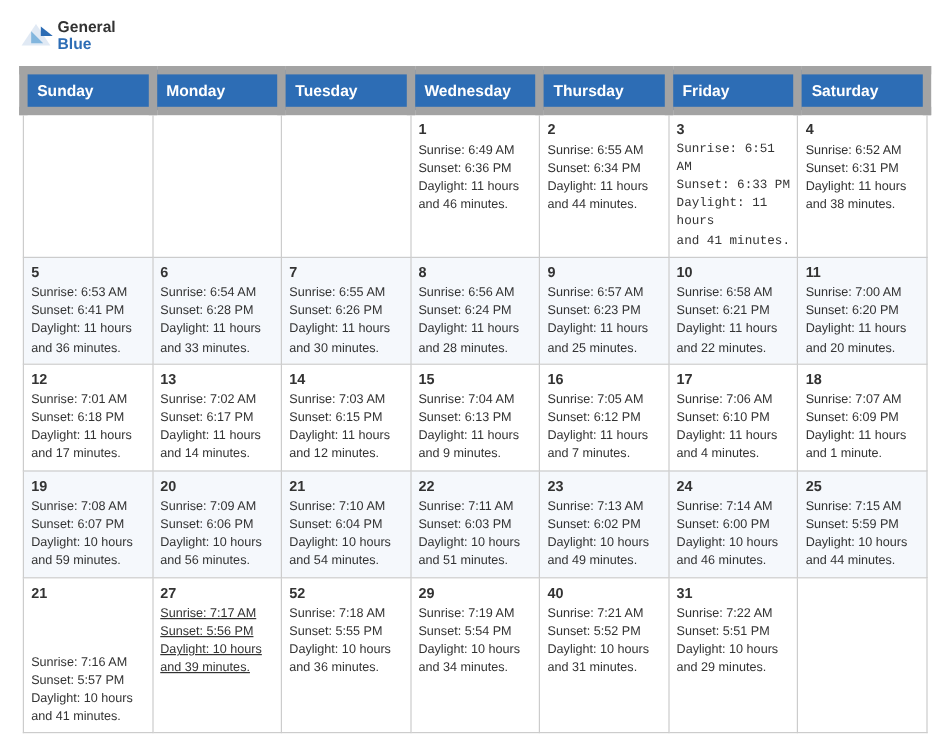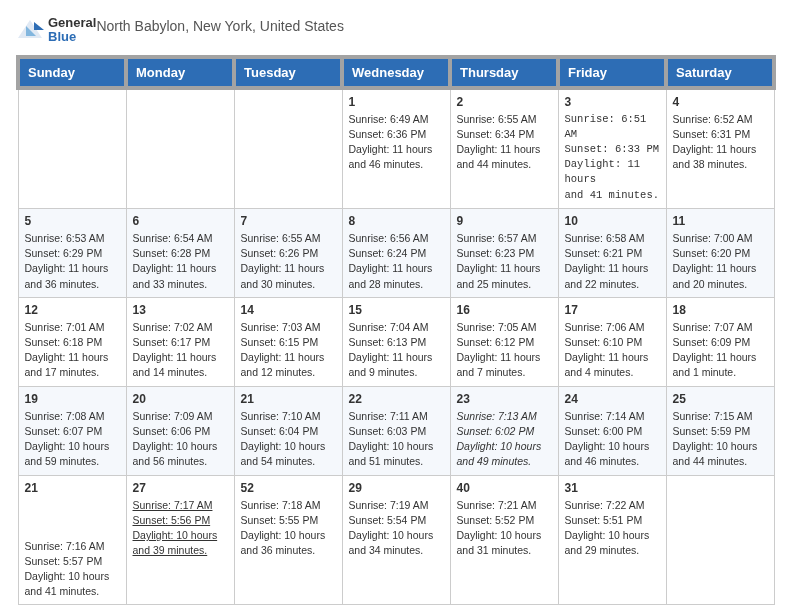--- a/index.html
+++ b/index.html
@@ -8,20 +8,21 @@
       background: #fff;
       width: 792px;
       min-height: 612px;
       padding: 16px;
     }
     .header {
       display: flex;
       justify-content: flex-start;
       align-items: flex-start;
       margin-bottom: 10px;
+      flex-direction: column;
     }
     .logo {
       display: flex;
       align-items: center;
     }
     .logo-text {
       display: flex;
       flex-direction: column;
       font-size: 13px;
       font-weight: bold;
@@ -52,21 +53,21 @@
       width: 100%;
       border-collapse: collapse;
       border: 1px solid #ccc;
     }
     .calendar th {
       background-color: #2d6db5;
       color: #fff;
       text-align: left;
       padding: 6px 8px;
       font-size: 13px;
-      border: 4px solid #a3a3a3;
+      border: 7px solid #a3a3a3;
     }
     .calendar td {
       vertical-align: top;
       padding: 5px 6px;
       border: 1px solid #ccc;
       width: 14.28%;
       min-height: 80px;
       font-size: 11px;
       color: #333;
       background: #fff;
@@ -98,21 +99,20 @@
       <polygon points="14,4 26,22 2,22" fill="#2d6db5" opacity="0.15"></polygon>
       <polygon points="18,6 28,14 18,14" fill="#2d6db5"></polygon>
       <polygon points="10,10 20,20 10,20" fill="#5a9fd4" opacity="0.7"></polygon>
     </svg>
     <div class="logo-text">
       <span class="general">General</span>
       <span class="blue">Blue</span>
     </div>
   </div>
   <div class="title-area">
-    <div class="location">North Babylon, New York, United States</div>
   </div>
 </div>
 
 <table class="calendar">
   <thead>
     <tr>
     <th>Sunday</th>
         <th>Monday</th>
         <th>Tuesday</th>
         <th>Wednesday</th>
@@ -152,21 +152,21 @@
           <div class="day-info" style="white-space: pre-line;">Sunrise: 6:52 AM
 Sunset: 6:31 PM
 Daylight: 11 hours
 and 38 minutes.</div>
         </td>
       </tr>
       <tr>
         <td>
           <span class="day-num">5</span>
           <div class="day-info" style="white-space: pre-line;">Sunrise: 6:53 AM
-Sunset: 6:29 PM
+Sunset: 6:41 PM
 Daylight: 11 hours
 and 36 minutes.</div>
         </td>
         <td>
           <span class="day-num">6</span>
           <div class="day-info" style="white-space: pre-line;">Sunrise: 6:54 AM
 Sunset: 6:28 PM
 Daylight: 11 hours
 and 33 minutes.</div>
         </td>
@@ -281,21 +281,21 @@
         </td>
         <td>
           <span class="day-num">22</span>
           <div class="day-info" style="white-space: pre-line;">Sunrise: 7:11 AM
 Sunset: 6:03 PM
 Daylight: 10 hours
 and 51 minutes.</div>
         </td>
         <td>
           <span class="day-num">23</span>
-          <div class="day-info" style="white-space: pre-line; font-style: italic;">Sunrise: 7:13 AM
+          <div class="day-info" style="white-space: pre-line;">Sunrise: 7:13 AM
 Sunset: 6:02 PM
 Daylight: 10 hours
 and 49 minutes.</div>
         </td>
         <td>
           <span class="day-num">24</span>
           <div class="day-info" style="white-space: pre-line;">Sunrise: 7:14 AM
 Sunset: 6:00 PM
 Daylight: 10 hours
 and 46 minutes.</div>

